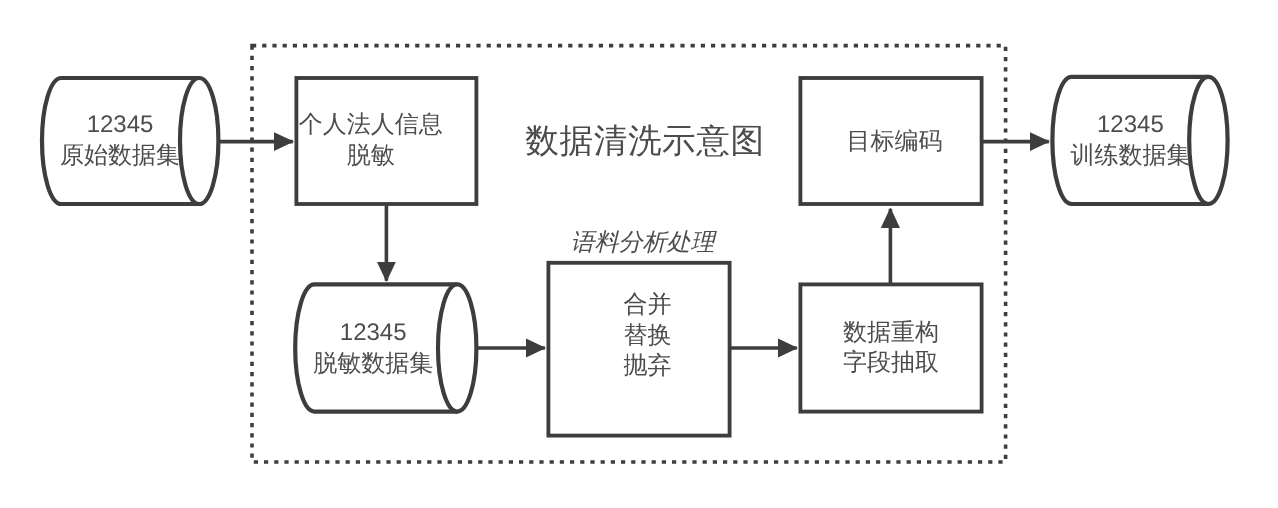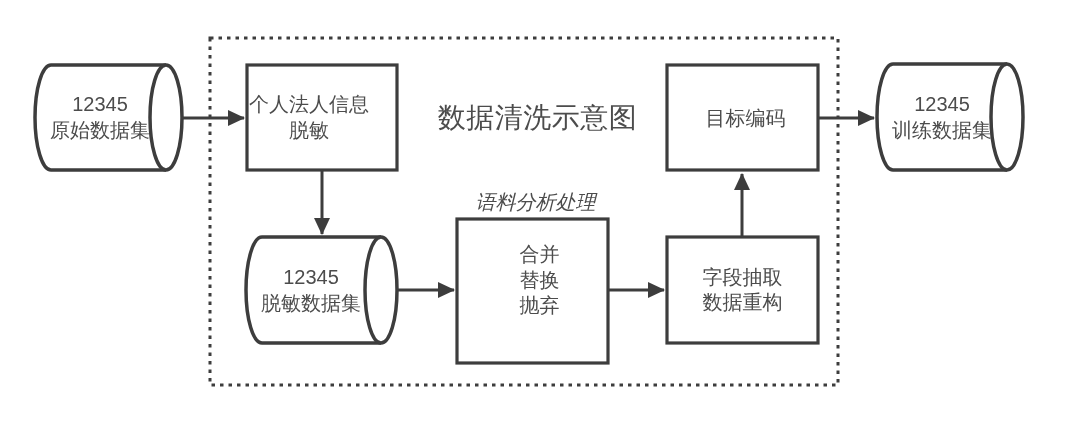--- a/index.html
+++ b/index.html
@@ -114,22 +114,22 @@
 
   <div class="txt small-caption" style="left:460px; top:190px; width:151px;">语料分析处理</div>
 
   <div class="txt corpus-ops" style="left:457px; top:242px; width:165px;">
     <div>合并</div>
     <div>替换</div>
     <div>抛弃</div>
   </div>
 
   <div class="txt two-line" style="left:667px; top:265px; width:151px;">
+    <div>数据重构</div>
     <div>字段抽取</div>
-    <div>数据重构</div>
   </div>
 
   <div class="txt node-label" style="left:667px; top:105px; width:157px;">目标编码</div>
 
   <div class="txt node-label" style="left:877px; top:91px; width:130px;">
     <div>12345</div>
     <div>训练数据集</div>
   </div>
 
 </div>

